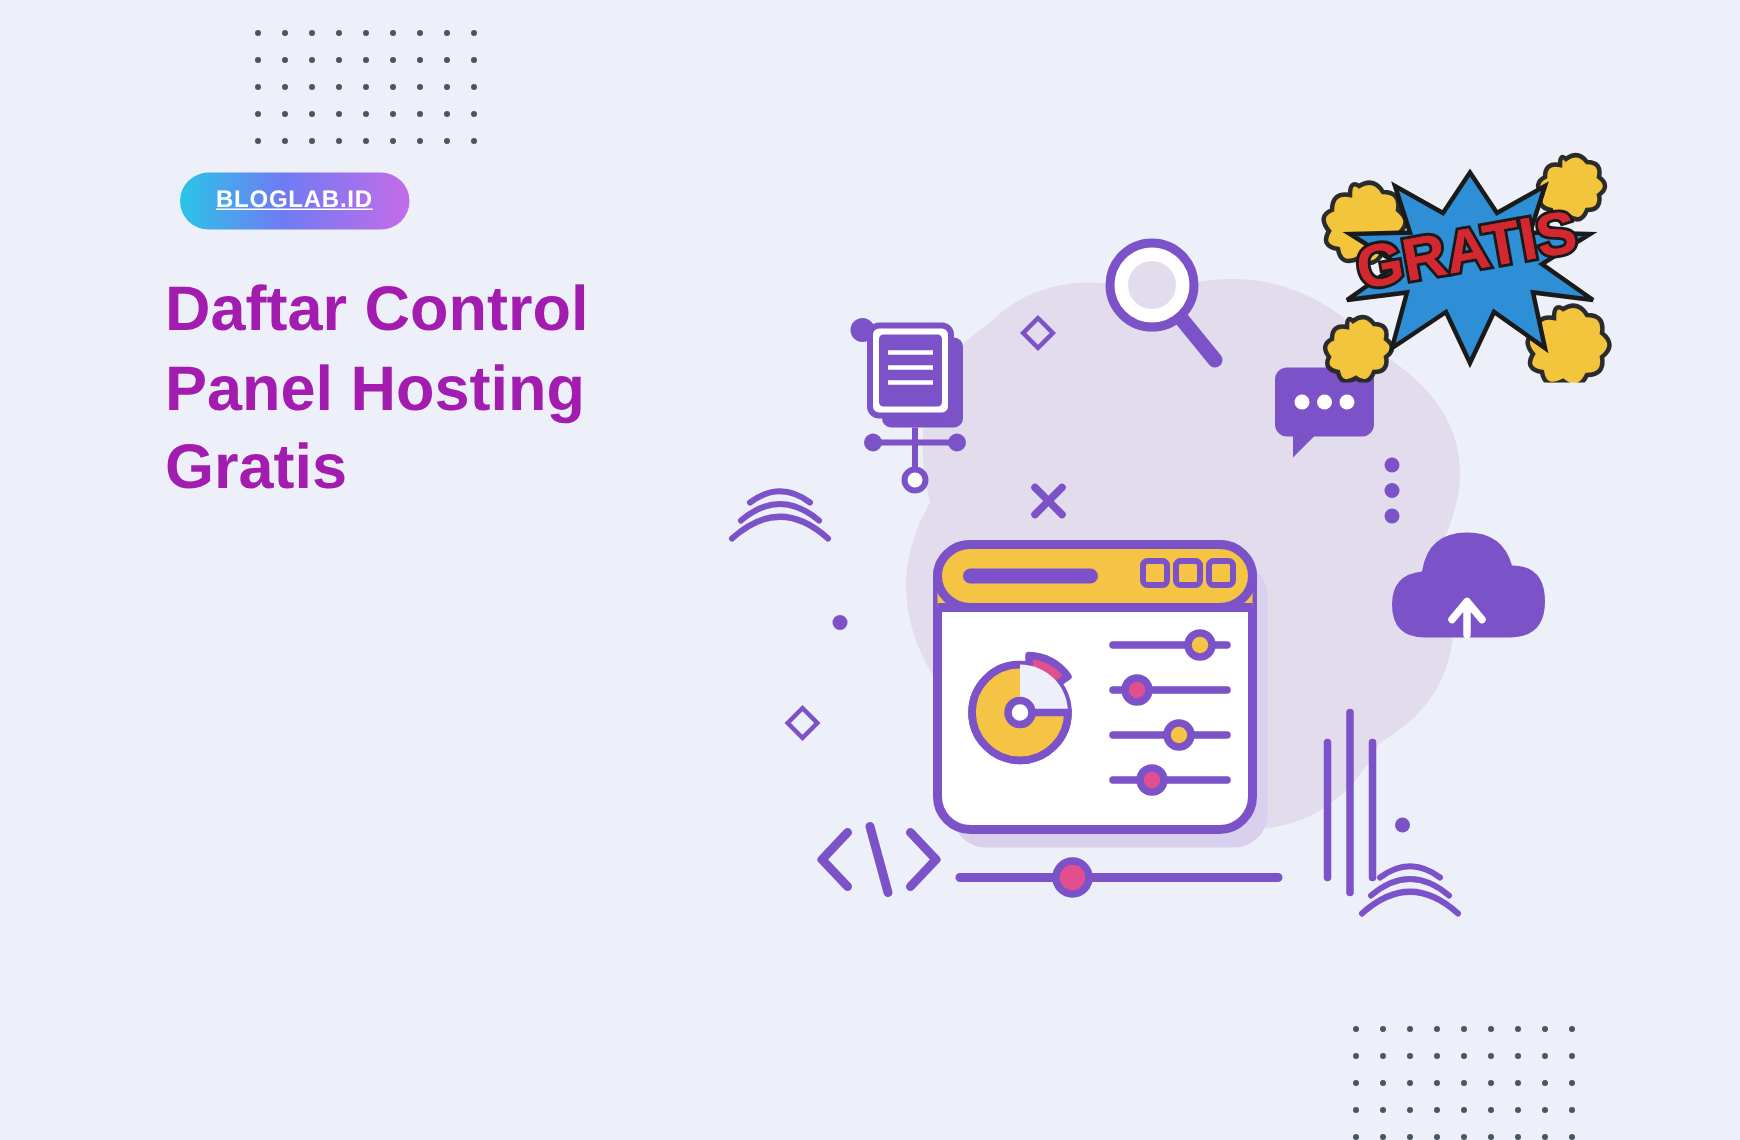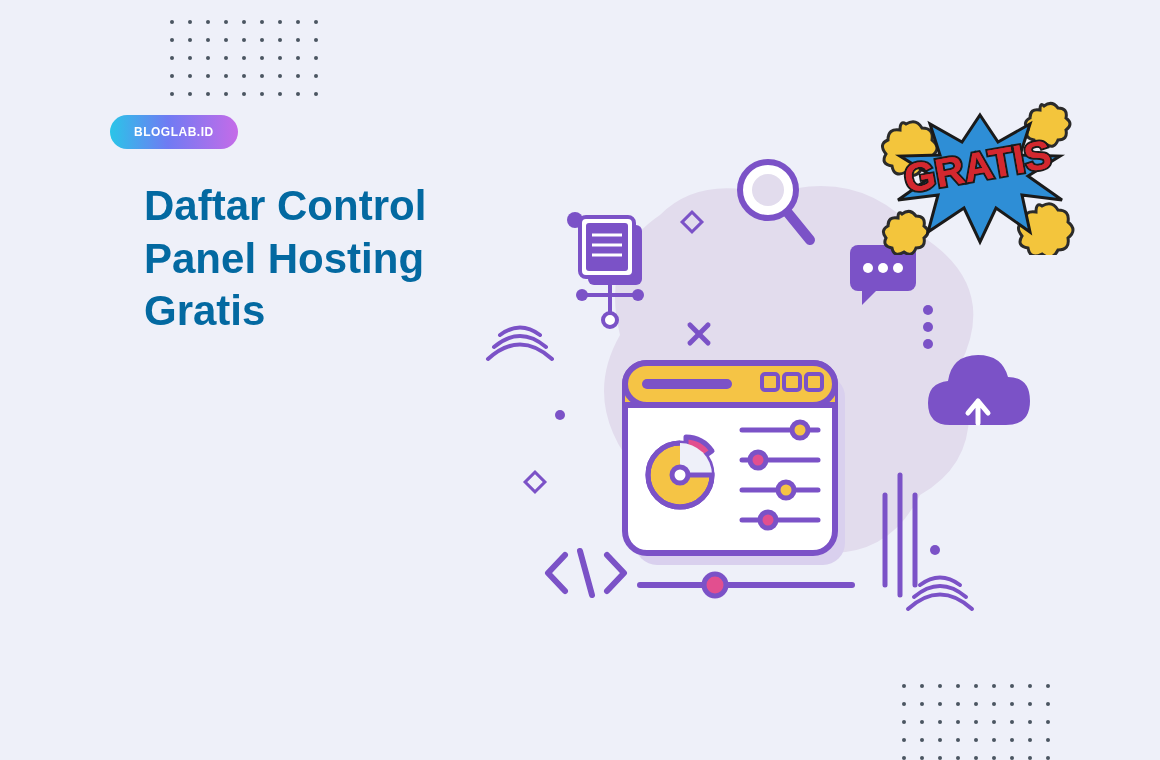--- a/index.html
+++ b/index.html
@@ -30,39 +30,39 @@
   }
   .dot {
     width: 4px;
     height: 4px;
     background: #4a5561;
     border-radius: 50%;
   }
   .badge {
     position: absolute;
     top: 115px;
-    left: 110px;
+    left: 120px;
     padding: 10px 24px;
     border-radius: 999px;
     color: #fff;
     font-weight: 700;
-    font-size: 12px;
+    font-size: 16px;
     letter-spacing: 0.5px;
     background: linear-gradient(90deg, #2ac5e8 0%, #6f7bf3 45%, #c56be8 100%);
+    text-decoration: underline;
   }
   .headline {
     position: absolute;
     top: 180px;
     left: 110px;
-    color: #0369a1;
+    color: #a21caf;
     font-size: 42px;
     font-weight: 700;
     line-height: 1.25;
     max-width: 380px;
-    margin-left: 34px;
   }
   .illustration {
     position: absolute;
     top: 95px;
     left: 480px;
     width: 600px;
     height: 560px;
   }
   .gratis-sticker {
     position: absolute;

